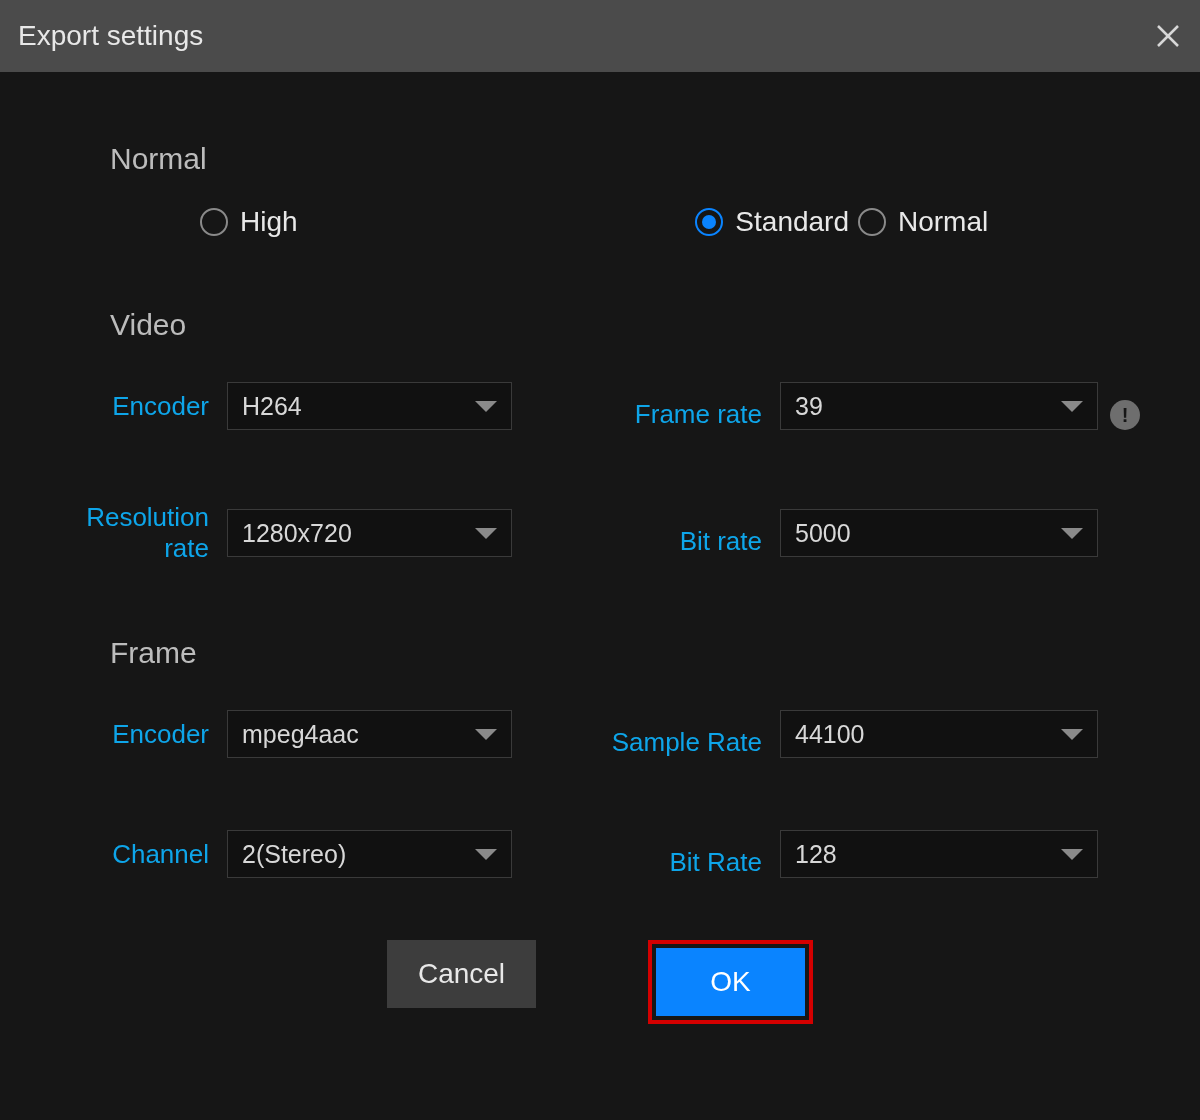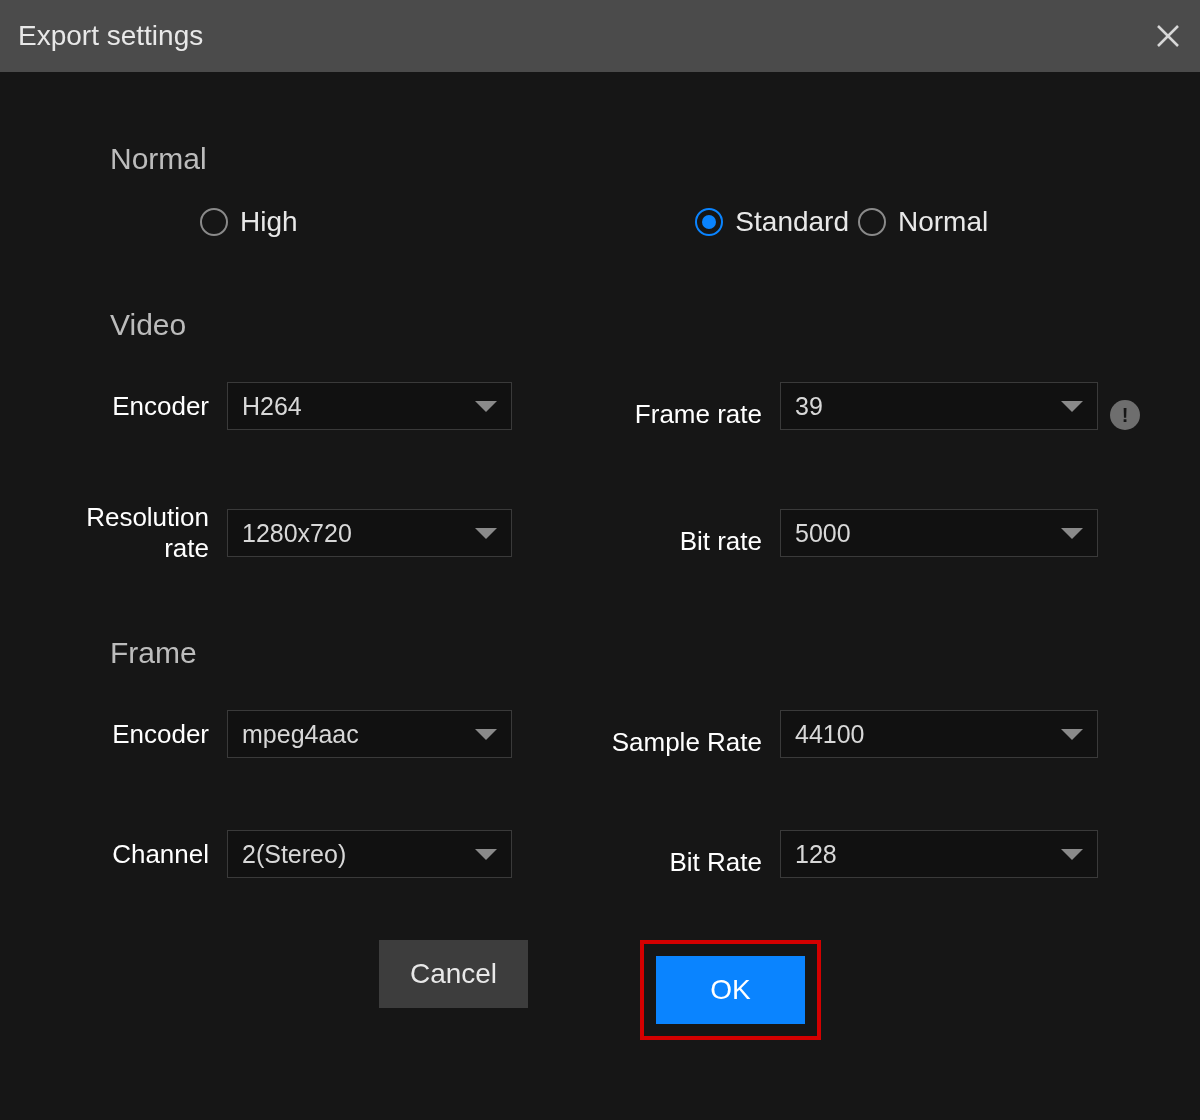--- a/index.html
+++ b/index.html
@@ -88,21 +88,21 @@
   .left-group, .right-group {
     display: flex;
     align-items: center;
   }
   .left-group { width: 520px; }
   .right-group { margin-left: 0; align-items: flex-end; }
   .field-label {
     width: 167px;
     text-align: right;
     font-size: 26px;
-    color: #ffffff;
+    color: #0ea5e9;
     padding-right: 18px;
     font-weight: 400;
   }
   .right-group .field-label { width: 200px; }
   .select {
     width: 285px;
     height: 48px;
     border: 1px solid #3a3a3a;
     background: #111111;
     display: flex;
@@ -158,21 +158,21 @@
   .btn-cancel {
     background: #3d3d3d;
     color: #e8e8e8;
   }
   .btn-ok {
     background: #0a84ff;
     color: #ffffff;
   }
   .ok-wrapper {
     border: 4px solid #d40000;
-    padding: 12px;
+    padding: 4px;
     margin-left: 16px;
   }
 </style>
 </head>
 <body>
 
 <div class="titlebar">
   <div class="title">Export settings</div>
   <div class="close-icon">
     <svg width="28" height="28" viewBox="0 0 28 28">

